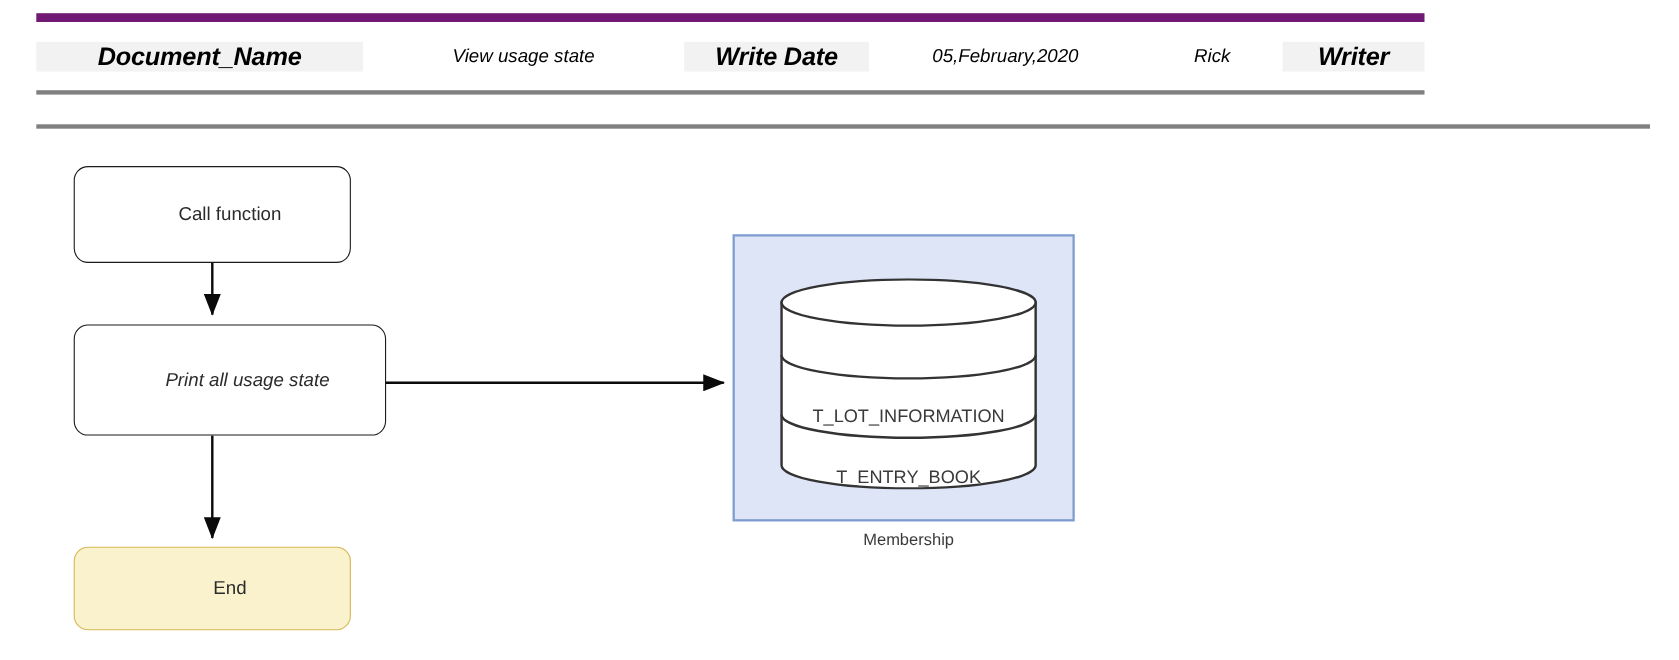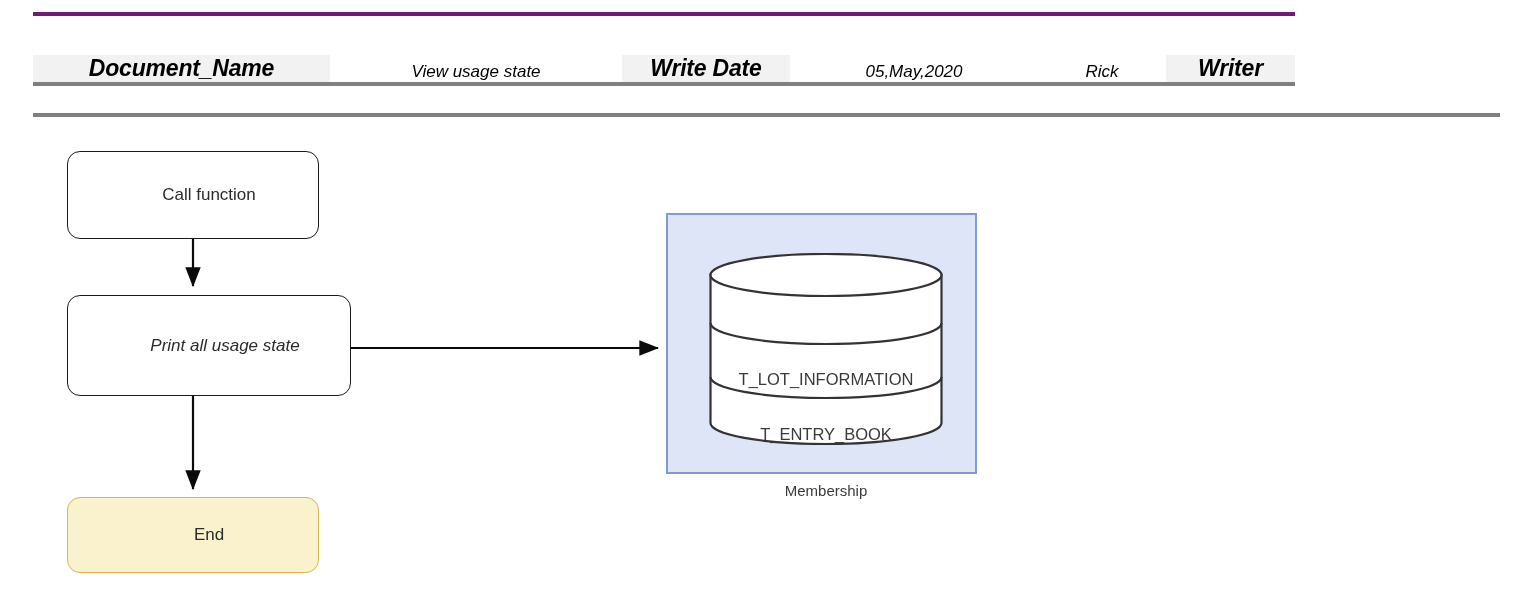--- a/index.html
+++ b/index.html
@@ -20,25 +20,25 @@
     overflow: hidden;
   }
 
   
   .meta-table {
     position: absolute;
     left: 33px;
     top: 12px;
     width: 1262px;
     height: 74px;
-    border-top: 4px solid #701a75;
+    border-top: 8px solid #701a75;
     border-bottom: 4px solid #808080;
     box-sizing: border-box;
     display: flex;
-    align-items: flex-end;
+    align-items: center;
   }
   .meta-cell {
     display: flex;
     align-items: center;
     justify-content: center;
     font-style: italic;
     color: #000000;
     box-sizing: border-box;
     white-space: nowrap;
   }
@@ -133,21 +133,21 @@
 </style>
 </head>
 <body>
 
 <div id="page">
 
   <div class="meta-table">
     <div class="meta-cell label c-doc-label">Document_Name</div>
     <div class="meta-cell value c-doc-value">View usage state</div>
     <div class="meta-cell label c-date-label">Write Date</div>
-    <div class="meta-cell value c-date-value">05,May,2020</div>
+    <div class="meta-cell value c-date-value">05,February,2020</div>
     <div class="meta-cell value c-writer-value">Rick</div>
     <div class="meta-cell label c-writer-label">Writer</div>
   </div>
   <div class="meta-rule"></div>
 
   <div class="diagram">
 
     <svg class="connectors" viewBox="0 0 1526 600">
       <defs>
         <marker id="arrowhead" markerWidth="9" markerHeight="7" refX="8.5" refY="3.5" orient="auto">

